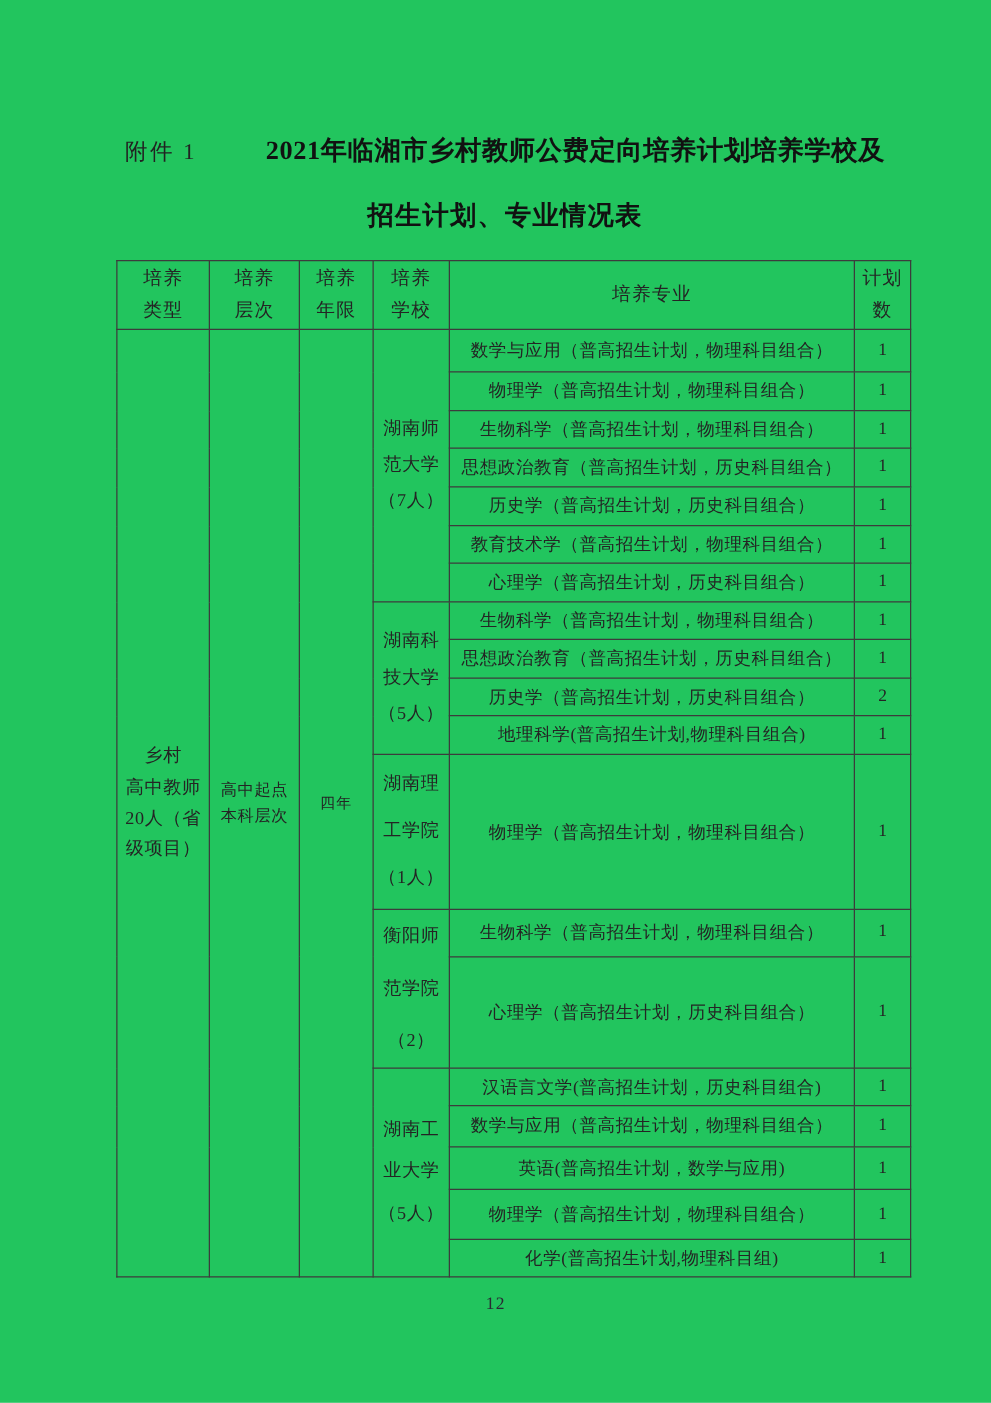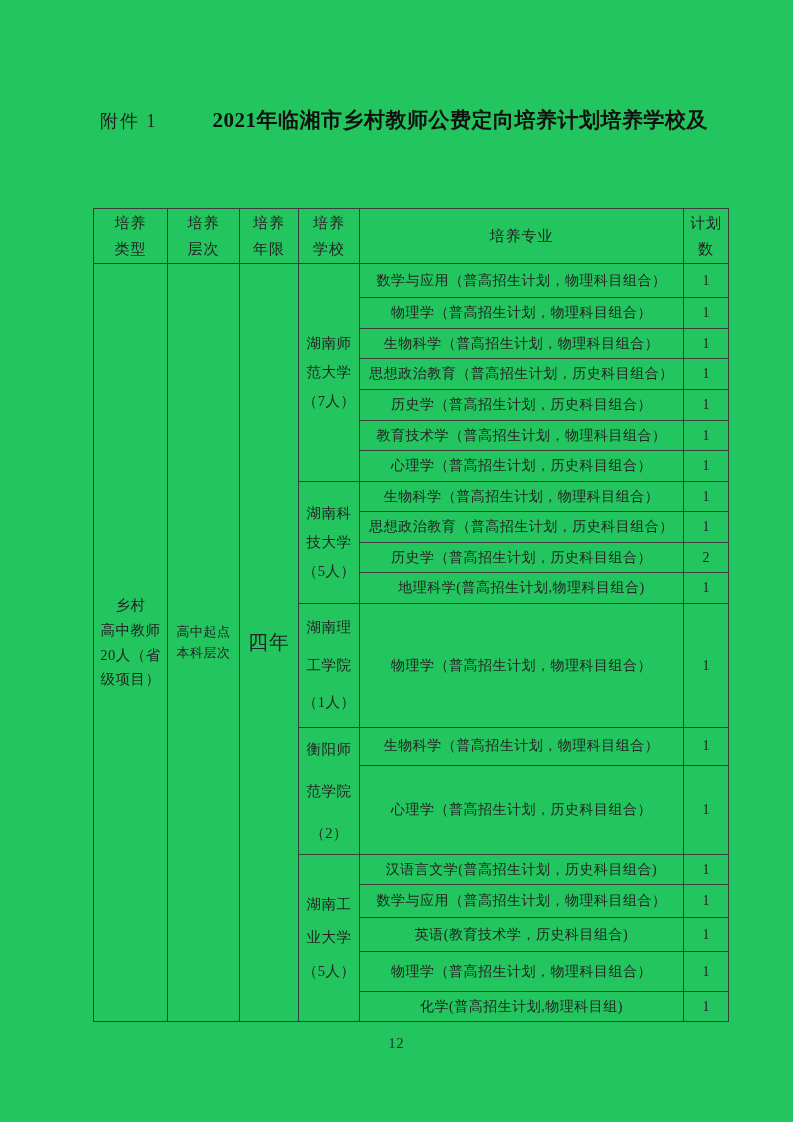--- a/index.html
+++ b/index.html
@@ -64,21 +64,21 @@
   }
   .plan-table th{
     font-size:15px;
     letter-spacing:1px;
     white-space:pre-line;
     line-height:1.75;
   }
   .ml{white-space:pre-line;}
   .type-cell{font-size:14.5px;line-height:1.7;letter-spacing:0.5px;}
   .level-cell{font-size:13px;line-height:1.55;letter-spacing:0.5px;}
-  .years-cell{font-size:20px;letter-spacing:1px;}
+  .years-cell{font-size:12px;letter-spacing:1px;}
   .school-cell{font-size:14.5px;letter-spacing:0.5px;}
   .lh20{line-height:2.0;}
   .lh23{line-height:2.3;margin-left:11px;}
   .lh26{line-height:2.6;}
   .lh29{line-height:2.9;}
   .major-cell{font-size:14px;letter-spacing:0.5px;}
   .count-cell{font-size:14px;}
   
   .page-number{
     position:absolute;
@@ -92,20 +92,21 @@
 </head>
 <body>
 
 <div class="page">
 
   <div class="title-block">
     <div class="title-line1">
       <span class="attachment-label">附件 1</span>
       <span class="main-title">2021年临湘市乡村教师公费定向培养计划培养学校及</span>
     </div>
+    <div class="title-line2">招生计划、专业情况表</div>
   </div>
 
   <table class="plan-table">
     <colgroup>
       <col style="width:74px">
         <col style="width:72px">
         <col style="width:59px">
       <col style="width:61px">
         <col style="width:324px">
         <col style="width:45px">
@@ -209,21 +210,21 @@
 业大学
 （5人）</td>
         <td class="major-cell">汉语言文学(普高招生计划，历史科目组合)</td>
         <td class="count-cell">1</td>
       </tr>
       <tr style="height:33px">
         <td class="major-cell">数学与应用（普高招生计划，物理科目组合）</td>
         <td class="count-cell">1</td>
       </tr>
       <tr style="height:34px">
-        <td class="major-cell">英语(教育技术学，历史科目组合)</td>
+        <td class="major-cell">英语(普高招生计划，数学与应用)</td>
         <td class="count-cell">1</td>
       </tr>
       <tr style="height:40px">
         <td class="major-cell">物理学（普高招生计划，物理科目组合）</td>
         <td class="count-cell">1</td>
       </tr>
       <tr style="height:30px">
         <td class="major-cell">化学(普高招生计划,物理科目组)</td>
         <td class="count-cell">1</td>
       </tr>

